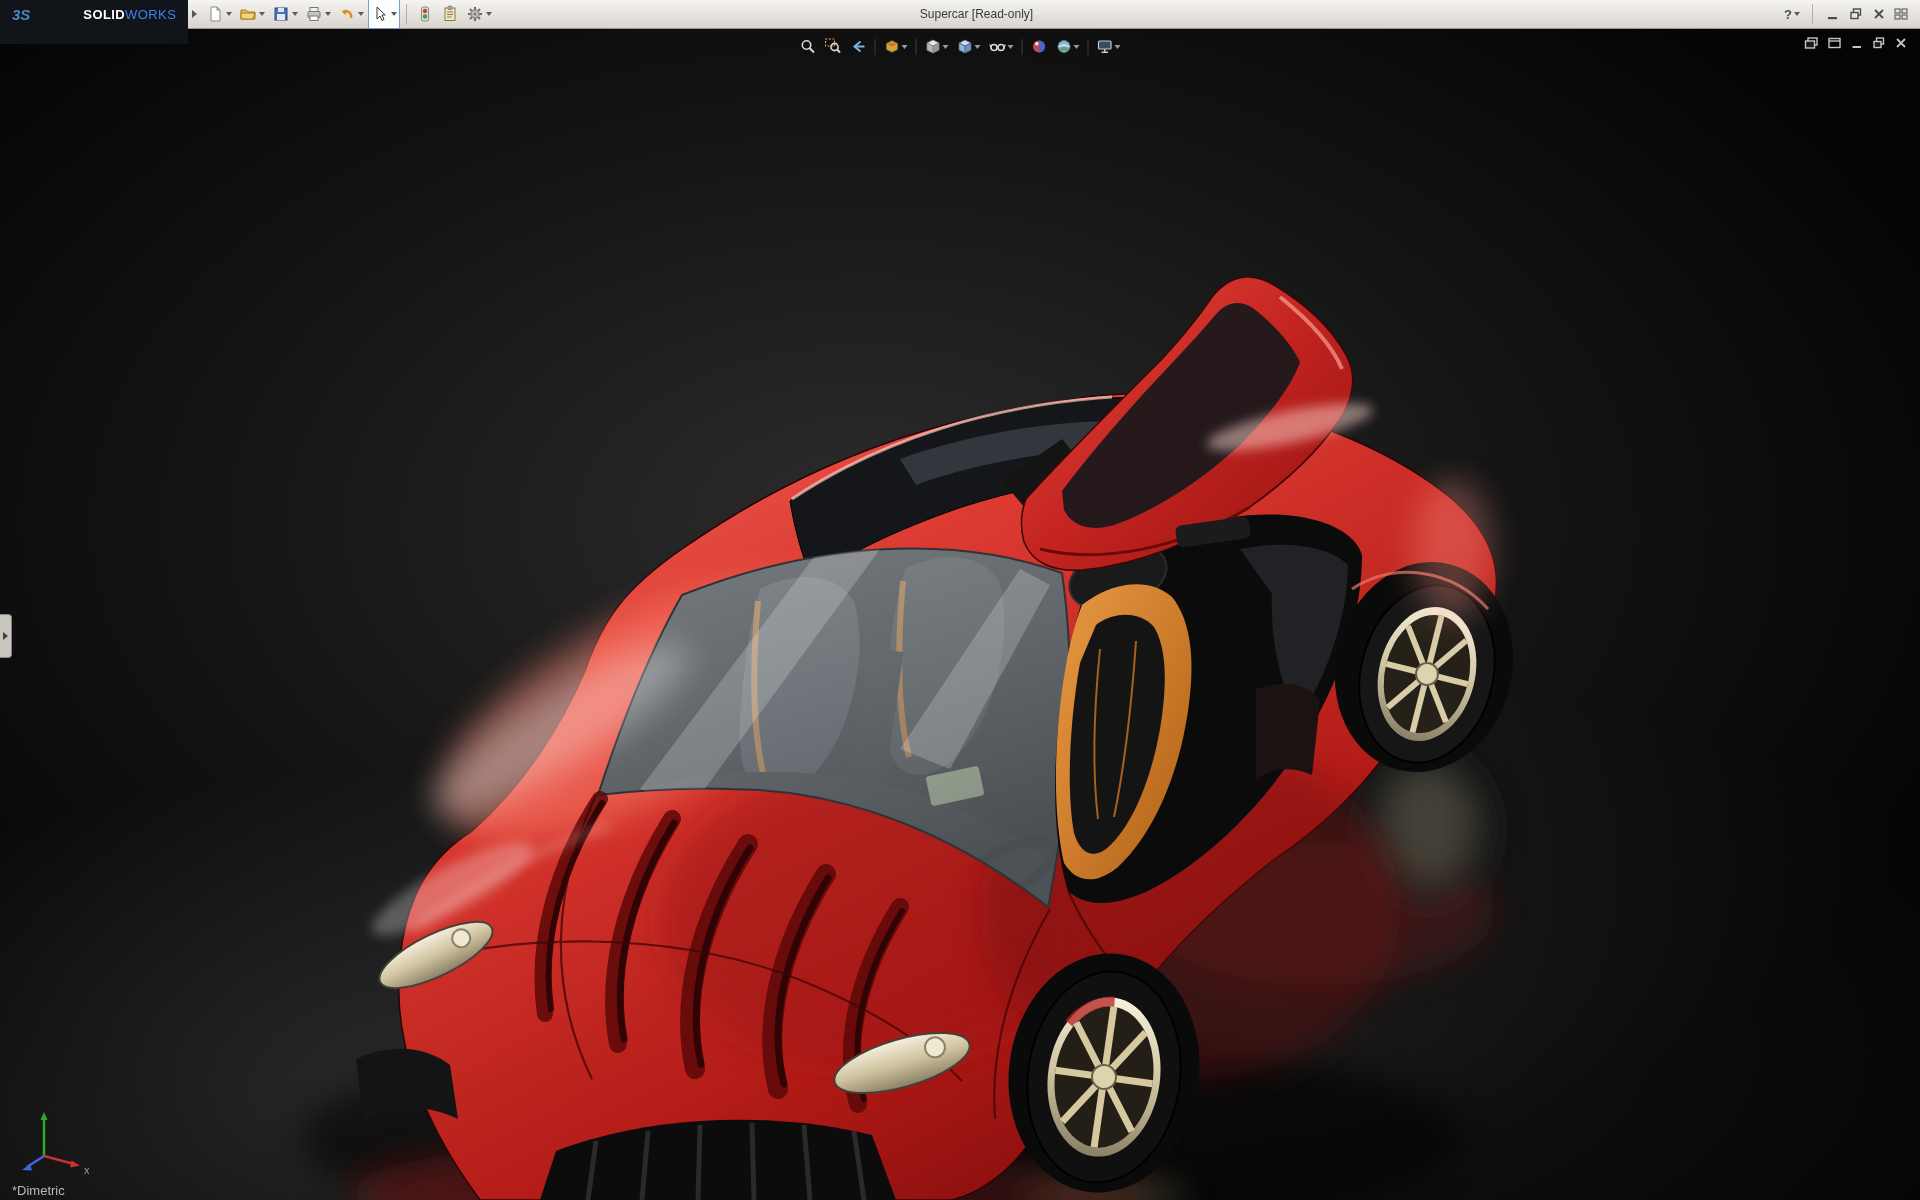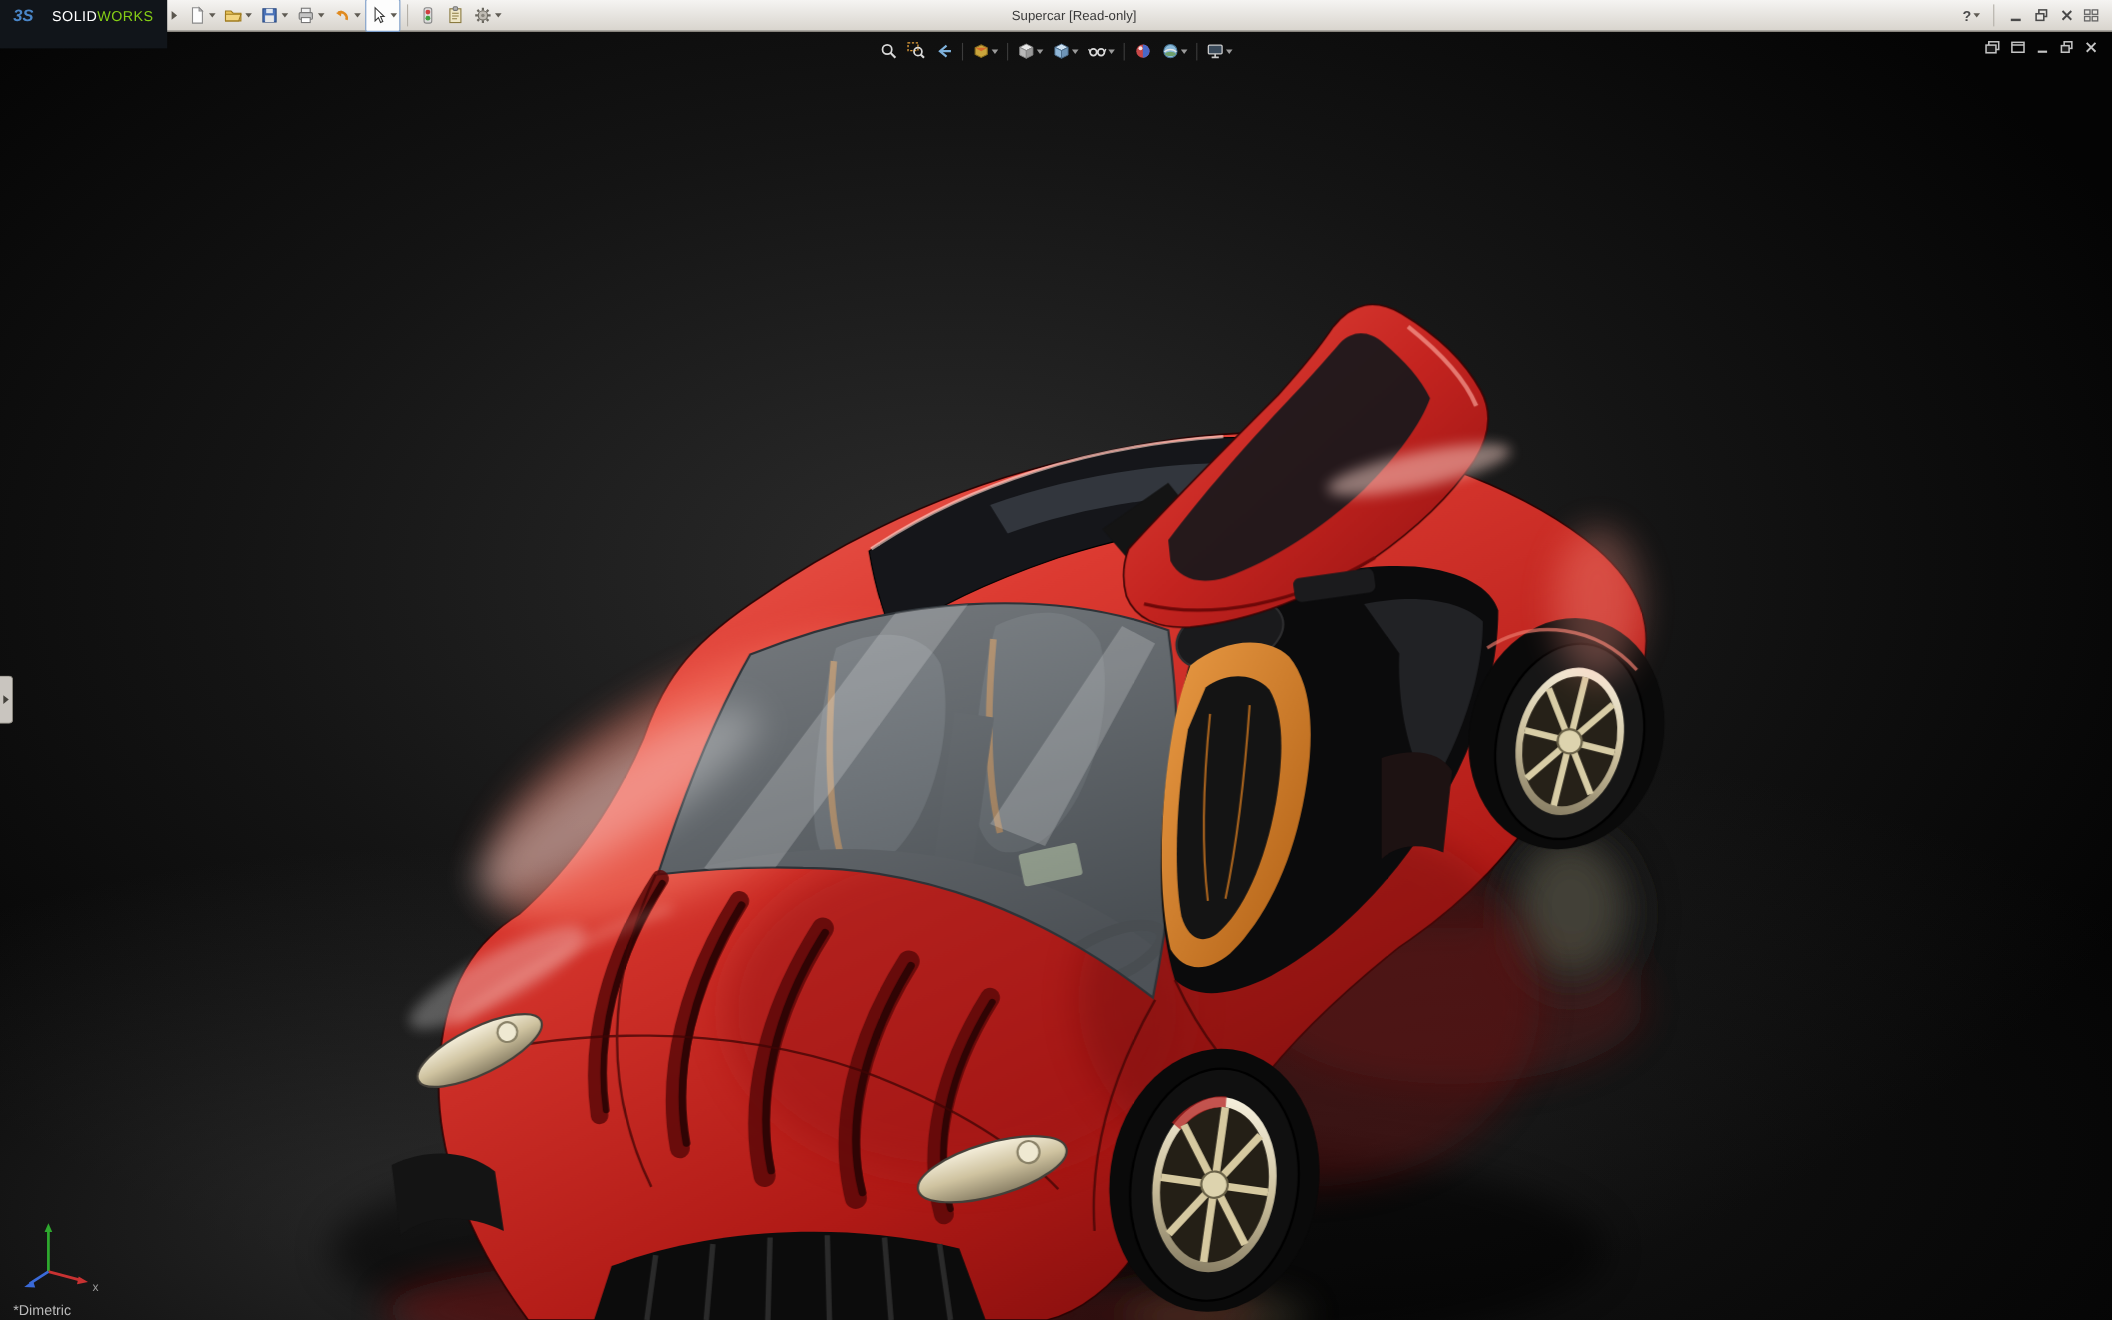--- a/index.html
+++ b/index.html
@@ -4,22 +4,22 @@
 <style>
   html,body{margin:0;padding:0;width:1920px;height:1200px;overflow:hidden;background:#000;
     font-family:"Liberation Sans",sans-serif;}
   
   .titlebar{position:absolute;top:0;left:0;width:1920px;height:28px;
     background:linear-gradient(#f5f4f2,#d8d4cd);border-bottom:1px solid #98948c;
     display:flex;align-items:center;z-index:20;}
   .logo{height:28px;background:#11151a;display:flex;align-items:center;padding:16px 12px;gap:17px;}
   .logo-glyph{color:#4a86c8;font-weight:bold;font-style:italic;font-size:15px;}
   .brand{font-size:13px;letter-spacing:.4px;color:#fff;}
-  .brand b{font-weight:normal;}
-  .brand span{font-weight:normal;color:#84cc16;}
+  .brand b{font-weight:bold;margin-left:36px;}
+  .brand span{font-weight:normal;color:#3b82f6;}
   .menu-arrow{width:0;height:0;border-top:4px solid transparent;border-bottom:4px solid transparent;
     border-left:5px solid #5a564e;margin:0 6px 0 4px;}
   .tb{display:flex;align-items:center;gap:1px;}
   .tb-btn{display:flex;align-items:center;height:24px;padding:2px 2px;border:1px solid transparent;border-radius:2px;}
   .tb-btn.active{background:#fdfdfd;border-color:#7a9cc8;}
   .tb-btn svg{display:block;}
   .caret{width:0;height:0;border-left:3px solid transparent;border-right:3px solid transparent;
     border-top:4px solid #5f5b53;margin-left:2px;}
   .tb-sep{width:1px;height:20px;background:#b4b0a8;margin:0 5px;}
   .title{position:absolute;left:0;right:0;top:0;height:28px;line-height:28px;text-align:center;

